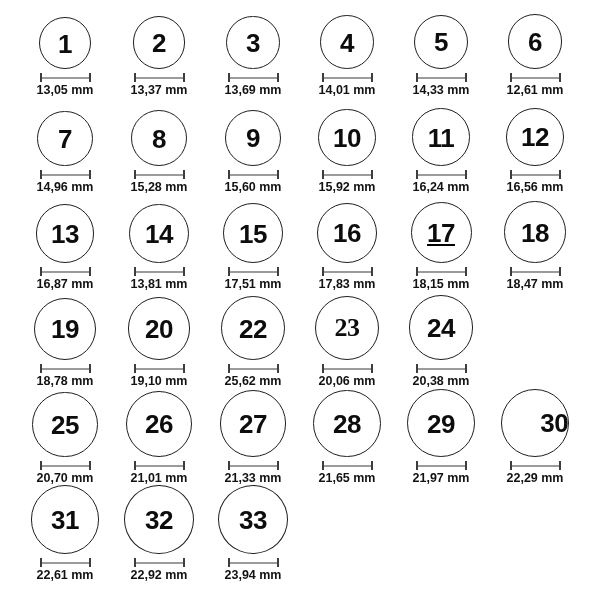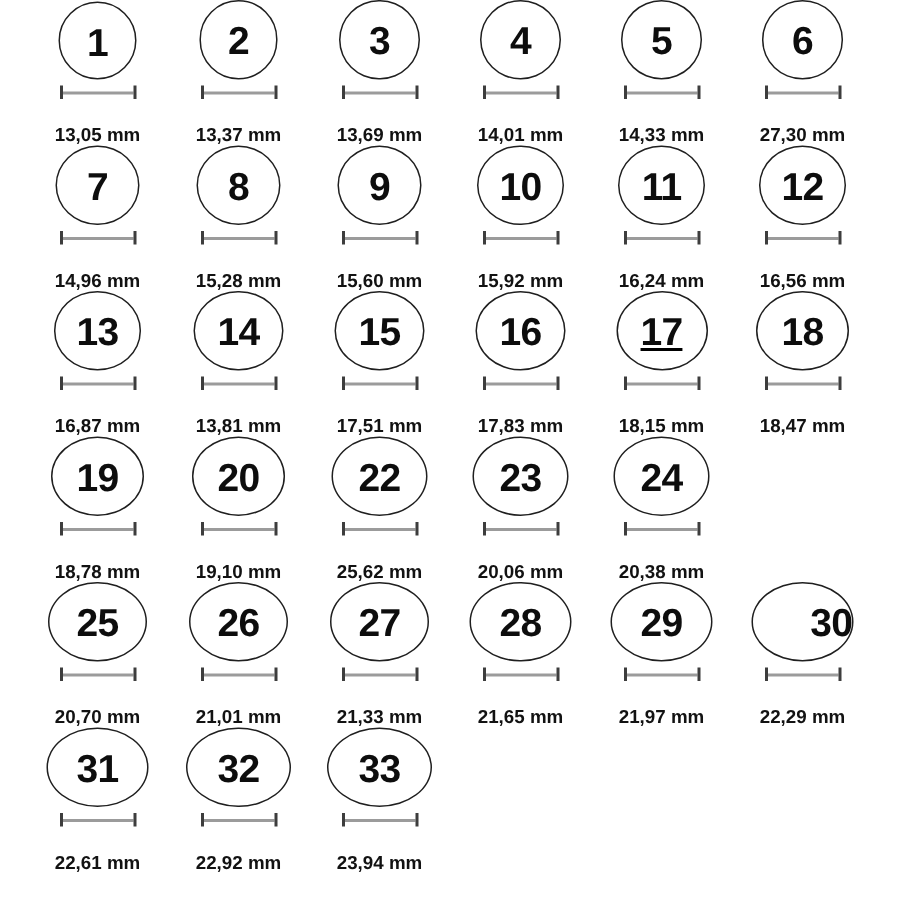--- a/index.html
+++ b/index.html
@@ -26,21 +26,21 @@
     color: #0d0d0d; letter-spacing: -0.5px; padding-top: 1px;
   }
   .measure {
     display: flex; align-items: center;
     width: 51px; height: 9px; margin-top: 4px;
   }
   .tick { width: 2px; height: 9px; background: #3d3d3d; }
   .bar { flex: 1; height: 2px; background: #9b9b9b; }
   .mmlabel {
     font-weight: bold; font-size: 12.5px; line-height: 14px;
-    color: #121212; margin-top: 17px; white-space: nowrap;
+    color: #121212; margin-top: 1px; white-space: nowrap;
   }
 </style>
 </head>
 <body>
 
 <div class="page">
   <div class="grid" id="grid">
       <div class="row">
         <div class="cell">
           <div class="circle" style="width: 52px; height: 52px;">
@@ -99,21 +99,21 @@
         </div>
         <div class="cell">
           <div class="circle" style="width: 54.8px; height: 54.8px;">
             <span class="num">6</span>
           </div>
           <div class="measure">
             <span class="tick"></span>
             <span class="bar"></span>
             <span class="tick"></span>
           </div>
-          <div class="mmlabel">27,30 mm</div>
+          <div class="mmlabel">12,61 mm</div>
         </div>
       </div>
       <div class="row">
         <div class="cell">
           <div class="circle" style="width: 55.4px; height: 55.4px;">
             <span class="num">7</span>
           </div>
           <div class="measure">
             <span class="tick"></span>
             <span class="bar"></span>
@@ -273,21 +273,21 @@
             <span class="num">22</span>
           </div>
           <div class="measure">
             <span class="tick"></span>
             <span class="bar"></span>
             <span class="tick"></span>
           </div>
           <div class="mmlabel">25,62 mm</div>
         </div>
         <div class="cell">
-          <div class="circle" style="width: 64.4px; height: 64.4px;">
+          <div class="circle" style="width: 64.4px; height: 64.4px; font-family: Liberation Serif, serif;">
             <span class="num">23</span>
           </div>
           <div class="measure">
             <span class="tick"></span>
             <span class="bar"></span>
             <span class="tick"></span>
           </div>
           <div class="mmlabel">20,06 mm</div>
         </div>
         <div class="cell">

